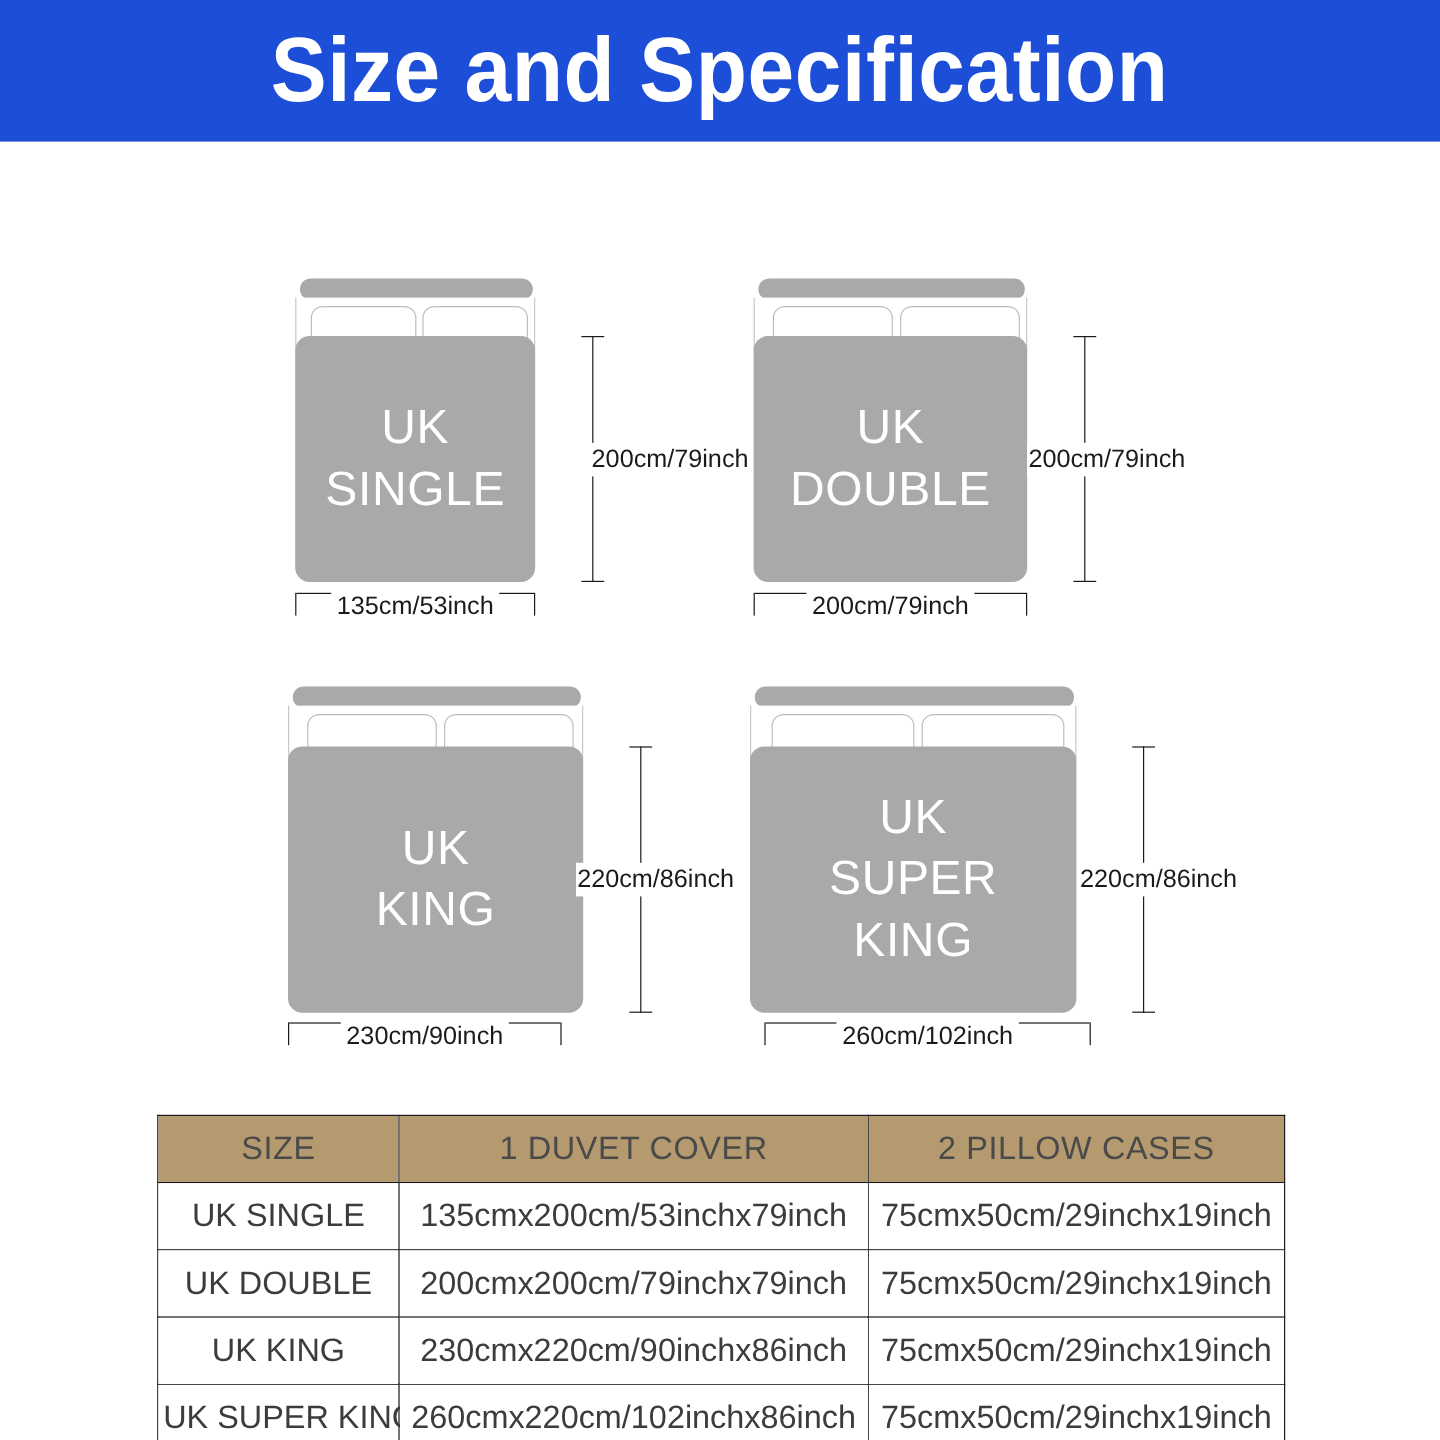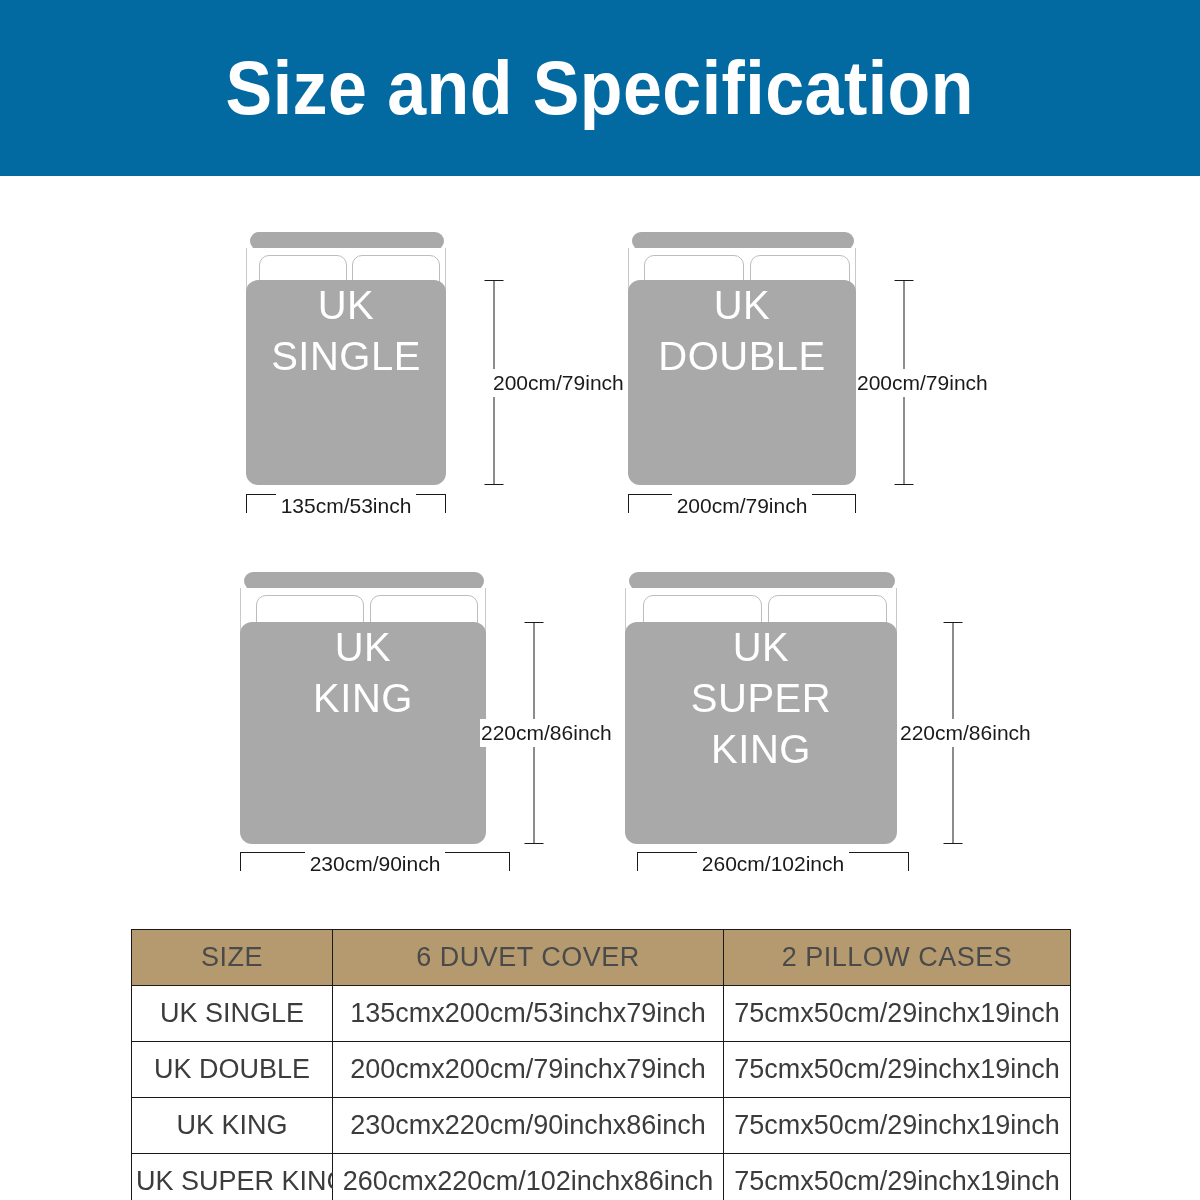--- a/index.html
+++ b/index.html
@@ -9,22 +9,22 @@
     background: #ffffff;
     font-family: "Liberation Sans", sans-serif;
     overflow: hidden;
   }
 
   #page { position: relative; width: 1200px; height: 1200px; background: #ffffff; }
 
   
   .banner {
     position: absolute; left: 0; top: 0;
-    width: 1200px; height: 176px;
-    background: #0369a1;
+    width: 1200px; height: 118px;
+    background: #1d4ed8;
     display: flex; align-items: center; justify-content: center;
   }
   .banner-title {
     color: #ffffff;
     font-size: 76px;
     font-weight: bold;
     letter-spacing: 0.5px;
     transform: scaleX(0.92);
     white-space: nowrap;
     line-height: 1;
@@ -54,21 +54,21 @@
     background: #ffffff;
     border: 1px solid #bdbdbd;
     border-radius: 10px 10px 3px 3px;
   }
   
   .duvet {
     position: absolute;
     background: #a9a9a9;
     border-radius: 12px;
     display: flex;
-    align-items: flex-start;
+    align-items: center;
     justify-content: center;
   }
   .duvet-label {
     color: #ffffff;
     text-align: center;
     font-size: 40px;
     line-height: 1.28;
     font-weight: 400;
     letter-spacing: 0.5px;
     white-space: pre-line;
@@ -210,21 +210,21 @@
         <div class="duvet-label">UK
 KING</div>
       </div>
     </div>
     <div class="dim-v" style="left:284px; top:50px; width:20px; height:222px;">
       <div class="line"></div>
       <div class="cap top"></div>
       <div class="cap bot"></div>
       <div class="vlabel" style="left:-44px;">220cm/86inch</div>
     </div>
-    <div class="dim-h" style="left:0px; top:280px; width:270px; height:20px;">
+    <div class="dim-h" style="left:0px; top:280px; width:228px; height:20px;">
       <div class="cap"></div>
       <div class="seg"></div>
       <div class="hlabel">230cm/90inch</div>
       <div class="seg"></div>
       <div class="cap"></div>
     </div>
   </div>
 
   <div class="bed-fig" style="left:625px; top:572px; width:420px; height:300px;">
     <div class="bed" style="width:272px;height:280px;">
@@ -250,21 +250,21 @@
       <div class="hlabel">260cm/102inch</div>
       <div class="seg"></div>
       <div class="cap"></div>
     </div>
   </div>
 
   <table class="spec-table">
     <thead>
       <tr>
         <th class="col-size">SIZE</th>
-        <th class="col-duvet">6 DUVET COVER</th>
+        <th class="col-duvet">1 DUVET COVER</th>
         <th class="col-pillow">2 PILLOW CASES</th>
       </tr>
     </thead>
     <tbody>
       <tr>
         <td>UK SINGLE</td>
         <td>135cmx200cm/53inchx79inch</td>
         <td>75cmx50cm/29inchx19inch</td>
       </tr>
       <tr>

